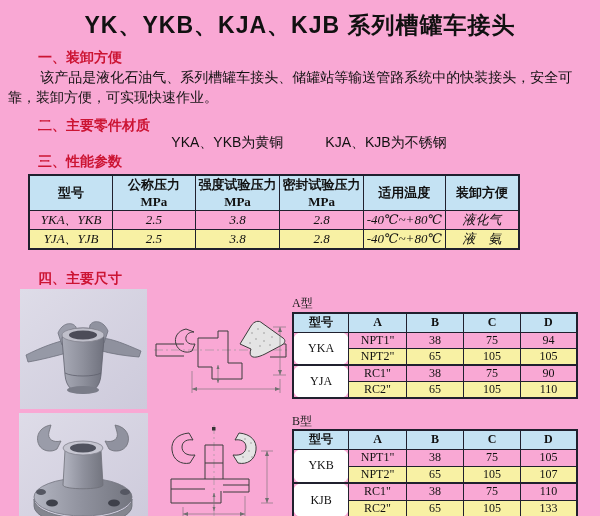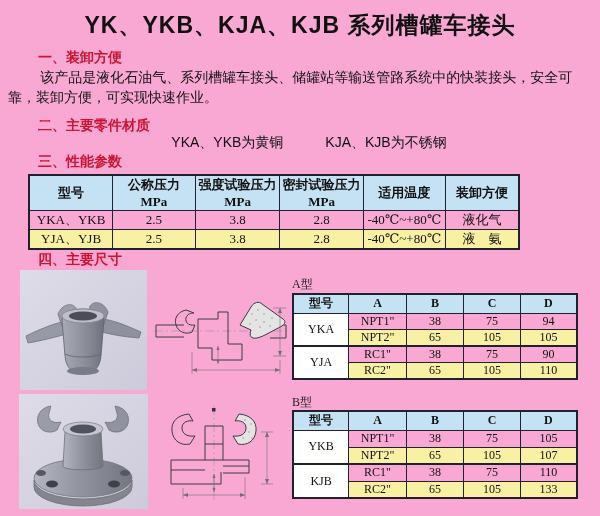--- a/index.html
+++ b/index.html
@@ -14,34 +14,34 @@
 .h-feat{margin-top:10px;}
 .para{font-size:14px;line-height:20px;margin:1px 10px 0 8px;text-indent:2.3em;}
 .h-mat{margin-top:10px;}
 .mat-line{font-size:14px;line-height:16px;margin-left:18px;text-align:center;}
 .mat-gap{display:inline-block;width:42px;}
 .h-perf{margin-top:3px;}
 table{border-collapse:collapse;font-family:"Liberation Serif","DejaVu Serif",serif;}
 .perf-table{margin:4px 0 0 28px;width:492px;border:2px solid var(--border);}
 .perf-table th,.perf-table td{border:1px solid var(--border);text-align:center;font-size:13px;}
 .perf-table th{background:var(--blue);height:27px;font-weight:bold;}
-.perf-table td{height:16px;}
+.perf-table td{height:16px;font-style:italic;}
 .row-yellow td{background:var(--yellow);}
-.h-dim{margin-top:1px;}
+.h-dim{margin-top:20px;}
 .dim-wrap{position:relative;height:250px;}
 .photo,.drawing{position:absolute;display:block;}
 .type-label{position:absolute;font-size:12px;font-family:"Liberation Serif","DejaVu Serif",serif;color:#222;}
 .dim-table{position:absolute;width:286px;border:2px solid var(--border);}
 .dim-table th,.dim-table td{border:1px solid var(--border);text-align:center;font-size:12px;}
 .dim-table th{background:var(--blue);height:19px;font-weight:bold;}
 .dim-table td{height:16px;}
 .tbl-b td{height:17px;}
 .cell-yellow{background:var(--yellow);}
 .group-start td{border-top-width:2px;}
-.model-cell{background:#fff;}
+.model-cell{background:#fff;border-radius:9px;}
 </style>
 </head>
 <body>
 
 <div class="page">
   <h1 class="title">YK、YKB、KJA、KJB 系列槽罐车接头</h1>
 
   <div class="h-red h-feat">一、装卸方便</div>
   <p class="para">该产品是液化石油气、系列槽罐车接头、储罐站等输送管路系统中的快装接头，安全可靠，装卸方便，可实现快速作业。</p>
 

